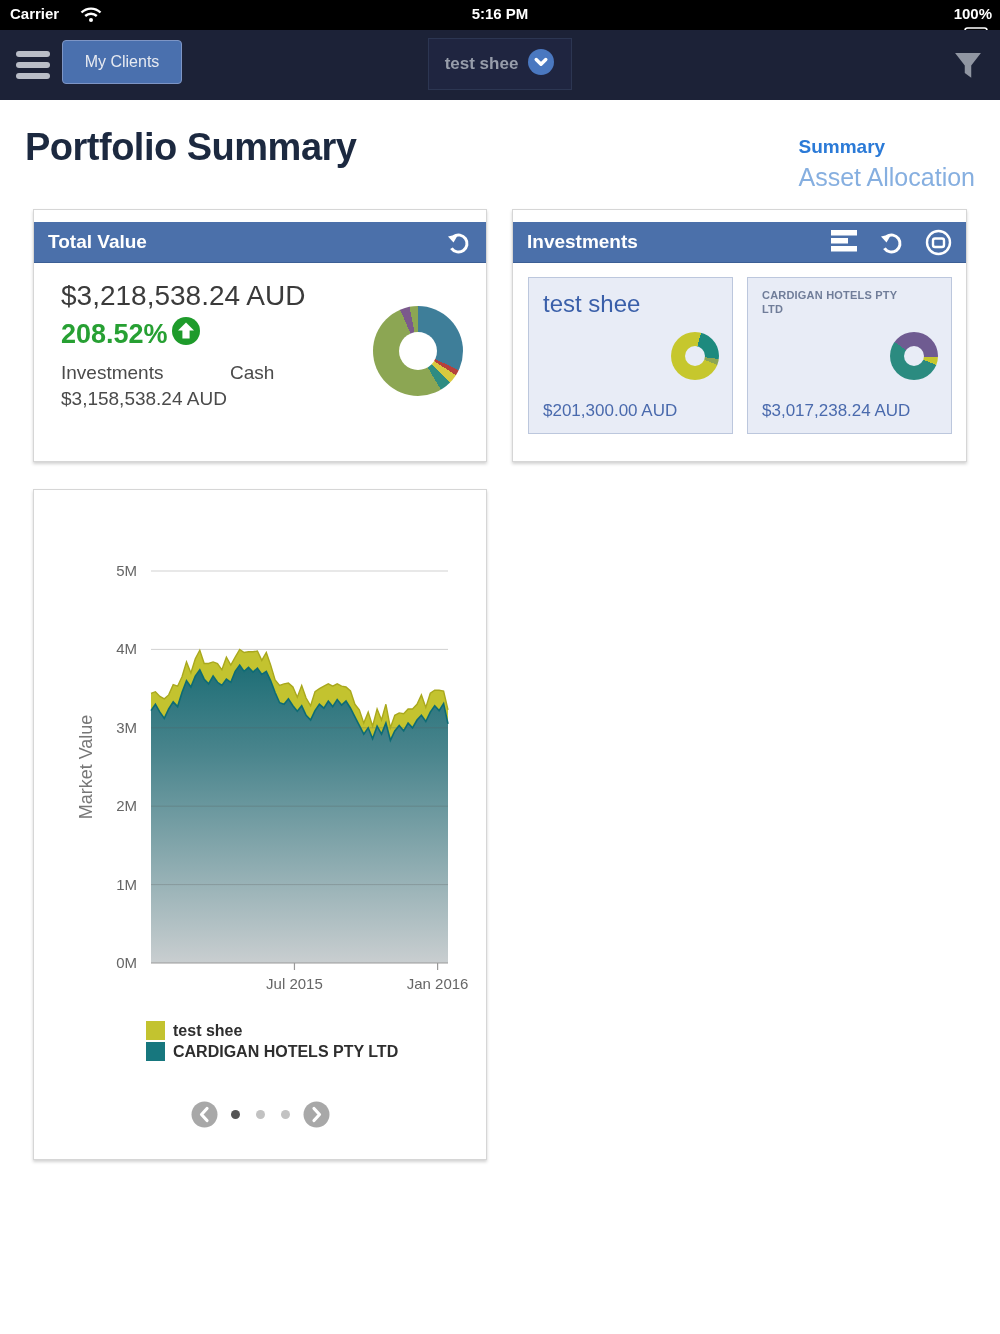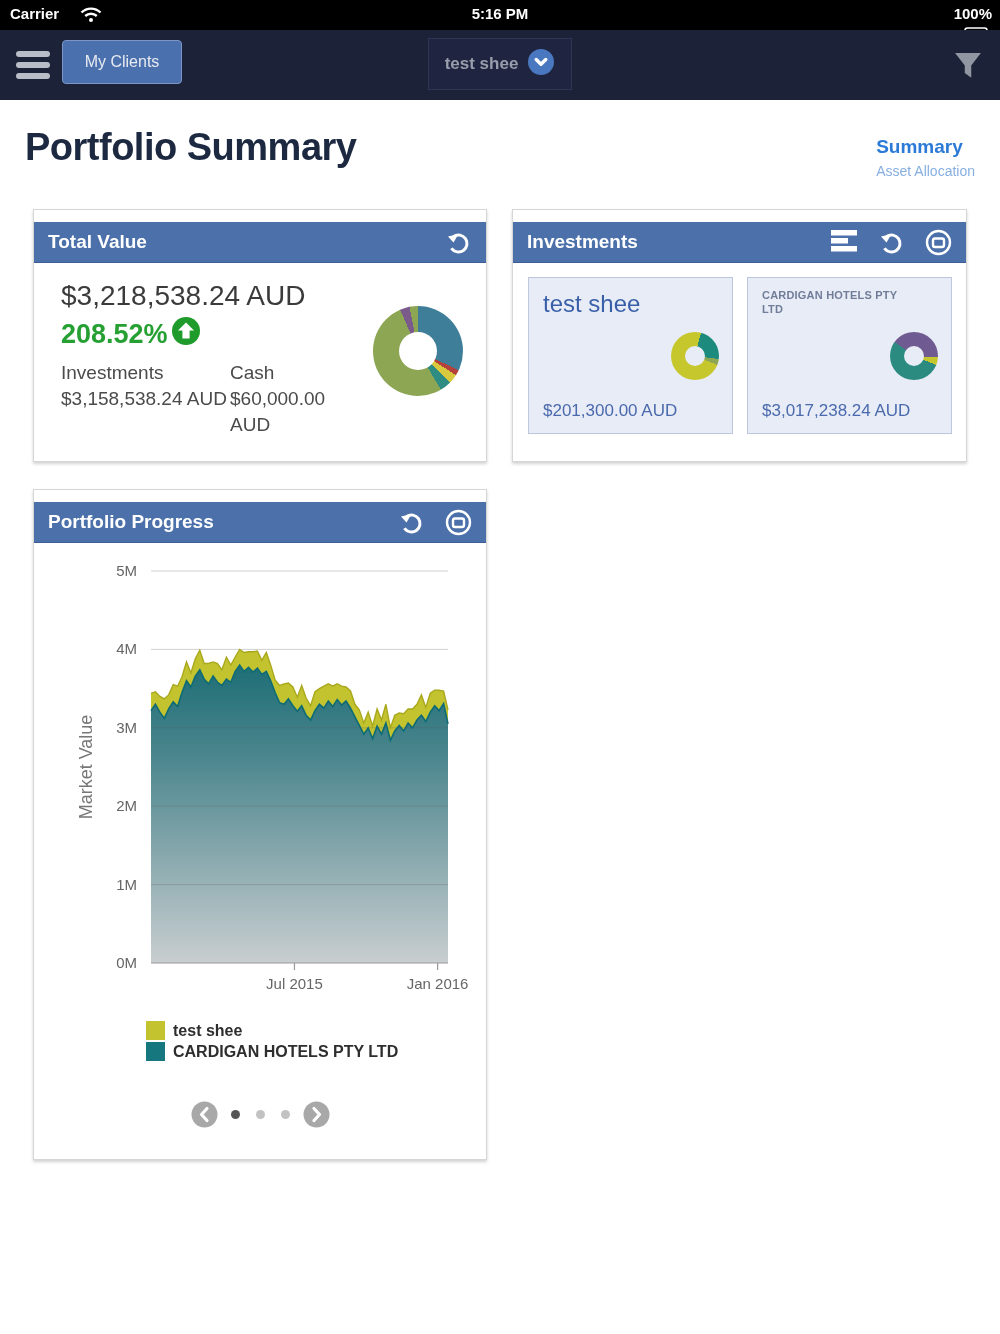--- a/index.html
+++ b/index.html
@@ -20,21 +20,21 @@
   #hamburger span { display:block; width:34px; height:6px; border-radius:3px; background:#b9bdc7; }
   #my-clients-btn { position:absolute; left:62px; top:10px; width:120px; height:44px; background:#4a70ae; border:1px solid #7d95c5; border-radius:4px; color:#e7eaf1; font-size:16px; font-weight:normal; text-align:center; line-height:42px; cursor:pointer; }
   #client-selector { position:absolute; left:428px; top:8px; width:144px; height:52px; border:1px solid #2c3652; background:#1f2540; display:flex; align-items:center; justify-content:center; gap:9px; cursor:pointer; }
   #client-selector-label { color:#979daa; font-size:17px; font-weight:bold; }
   #filter-btn { position:absolute; right:18px; top:22px; width:28px; height:28px; cursor:pointer; }
 
   
   #page-title { position:absolute; left:25px; top:126px; font-size:38px; font-weight:bold; color:#1c2940; letter-spacing:-0.5px; }
   #view-links { position:absolute; right:25px; top:136px; text-align:left; }
   #link-summary { display:block; color:#2b7ad7; font-size:19px; font-weight:bold; text-decoration:none; }
-  #link-asset-allocation { display:block; color:#86afe0; font-size:14px; text-decoration:none; margin-top:5px; }
+  #link-asset-allocation { display:block; color:#86afe0; font-size:25px; text-decoration:none; margin-top:5px; }
 
   
   .card { position:absolute; background:#fff; border:1px solid #d6d6d6; box-shadow:0 2px 3px rgba(0,0,0,0.18); }
   .card-header { position:relative; height:41px; background:#4b70aa; border-bottom:1px solid #3c5f95; display:flex; align-items:center; padding:0 14px;margin-top:12px; }
   .card-title { color:#fff; font-size:19px; font-weight:bold; }
   .header-icons { margin-left:auto; display:flex; align-items:center; gap:20px; }
   .hdr-icon { width:27px; height:27px; cursor:pointer; }
 
   #card-total { left:33px; top:209px; width:454px; height:253px; }
   #tv-value { position:absolute; left:27px; top:70px; font-size:28px; color:#3b3b3b; }
@@ -145,21 +145,20 @@
           <path d="M15 6.5 L23 14.5 H18.6 V22.5 H11.4 V14.5 H7 Z" fill="#fff"></path>
         </svg>
       </span>
     </div>
     <div id="tv-col-inv" class="tv-col">
       <div>Investments</div>
       <div>$3,158,538.24 AUD</div>
     </div>
     <div id="tv-col-cash" class="tv-col">
       <div>Cash</div>
-      <div>$60,000.00 AUD</div>
     </div>
     <div id="tv-donut" class="donut" style="background: conic-gradient(rgb(62, 126, 153) 0%, rgb(62, 126, 153) 32%, rgb(181, 65, 60) 32%, rgb(181, 65, 60) 34%, rgb(216, 201, 63) 34%, rgb(216, 201, 63) 37.5%, rgb(46, 140, 130) 37.5%, rgb(46, 140, 130) 41.5%, rgb(140, 166, 83) 41.5%, rgb(140, 166, 83) 93.5%, rgb(123, 90, 140) 93.5%, rgb(123, 90, 140) 97%, rgb(140, 166, 83) 97%, rgb(140, 166, 83) 100%);">
         <div class="hole"></div>
       </div>
   </div>
 
   <div id="card-portfolios" class="card">
     <div class="card-header">
       <span class="card-title">Investments</span>
       <span class="header-icons">
@@ -196,37 +195,20 @@
         <div class="tile-name-small">CARDIGAN HOTELS PTY LTD</div>
         <div class="donut tile-donut" style="background: conic-gradient(rgb(111, 91, 145) 0%, rgb(111, 91, 145) 26%, rgb(198, 199, 45) 26%, rgb(198, 199, 45) 31%, rgb(43, 139, 128) 31%, rgb(43, 139, 128) 85%, rgb(111, 91, 145) 85%, rgb(111, 91, 145) 100%);">
             <div class="hole"></div>
           </div>
         <div class="tile-value">$3,017,238.24 AUD</div>
       </div>
     </div>
   </div>
 
   <div id="card-progress" class="card">
-    <div class="card-header">
-      <span class="card-title">Portfolio Progress</span>
-      <span class="header-icons">
-        <span class="hdr-icon">
-          <svg width="27" height="27" viewBox="0 0 26 27">
-            <circle cx="13" cy="14.5" r="8.5" fill="none" stroke="#fff" stroke-width="3" stroke-dasharray="40 14" transform="rotate(-125 13 14.5)"></circle>
-            <polygon points="2.5,7.5 13,5 8,13.5" fill="#fff"></polygon>
-          </svg>
-        </span>
-        <span class="hdr-icon">
-          <svg width="27" height="27" viewBox="0 0 27 27">
-            <circle cx="13.5" cy="13.5" r="11.5" fill="none" stroke="#fff" stroke-width="2.4"></circle>
-            <rect x="8" y="9.5" width="11" height="8.5" rx="2" fill="none" stroke="#fff" stroke-width="2.4"></rect>
-          </svg>
-        </span>
-      </span>
-    </div>
 
     <svg id="chart-svg" width="454" height="468" viewBox="0 0 454 468">
       <defs>
         <linearGradient id="tealGrad" x1="0" y1="0" x2="0" y2="1">
           <stop offset="0%" stop-color="#1e6e76"></stop>
           <stop offset="30%" stop-color="#4a858d"></stop>
           <stop offset="100%" stop-color="#c9ced0"></stop>
         </linearGradient>
       </defs>
     <path d="M117.0 180.6 L121.4 174.3 L125.9 182.1 L130.3 188.4 L134.7 179.0 L139.2 171.9 L143.6 176.6 L148.0 162.5 L152.5 150.8 L156.9 157.0 L161.3 146.1 L165.8 139.8 L170.2 149.2 L174.6 153.9 L179.1 146.1 L183.5 152.3 L187.9 155.5 L192.4 149.2 L196.8 152.3 L201.2 141.4 L205.7 135.1 L210.1 141.4 L214.5 137.4 L219.0 142.1 L223.4 138.2 L227.8 144.5 L232.3 141.4 L236.7 150.8 L241.1 162.5 L245.6 172.7 L250.0 174.3 L254.4 168.8 L258.9 175.8 L263.3 181.3 L267.7 175.8 L272.1 185.3 L276.6 190.0 L281.0 180.6 L285.4 174.3 L289.9 178.2 L294.3 171.1 L298.7 176.6 L303.2 169.6 L307.6 175.1 L312.0 171.1 L316.5 178.2 L320.9 186.8 L325.3 195.4 L329.8 204.1 L334.2 197.8 L338.6 208.8 L343.1 196.2 L347.5 204.1 L351.9 193.1 L356.4 210.3 L360.8 200.9 L365.2 195.4 L369.7 200.9 L374.1 193.1 L378.5 197.8 L383.0 190.0 L387.4 185.3 L391.8 191.5 L396.3 182.1 L400.7 175.8 L405.1 180.6 L409.6 173.5 L414.0 193.9 L414.0 433 L117.0 433 Z" fill="url(#tealGrad)"></path>

